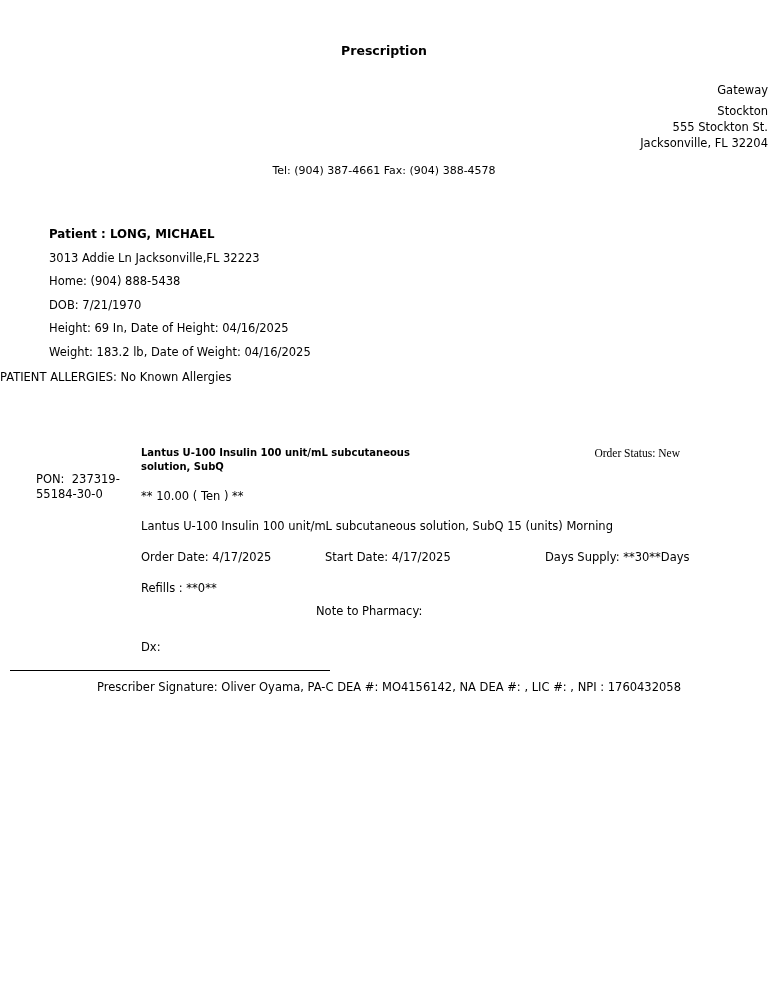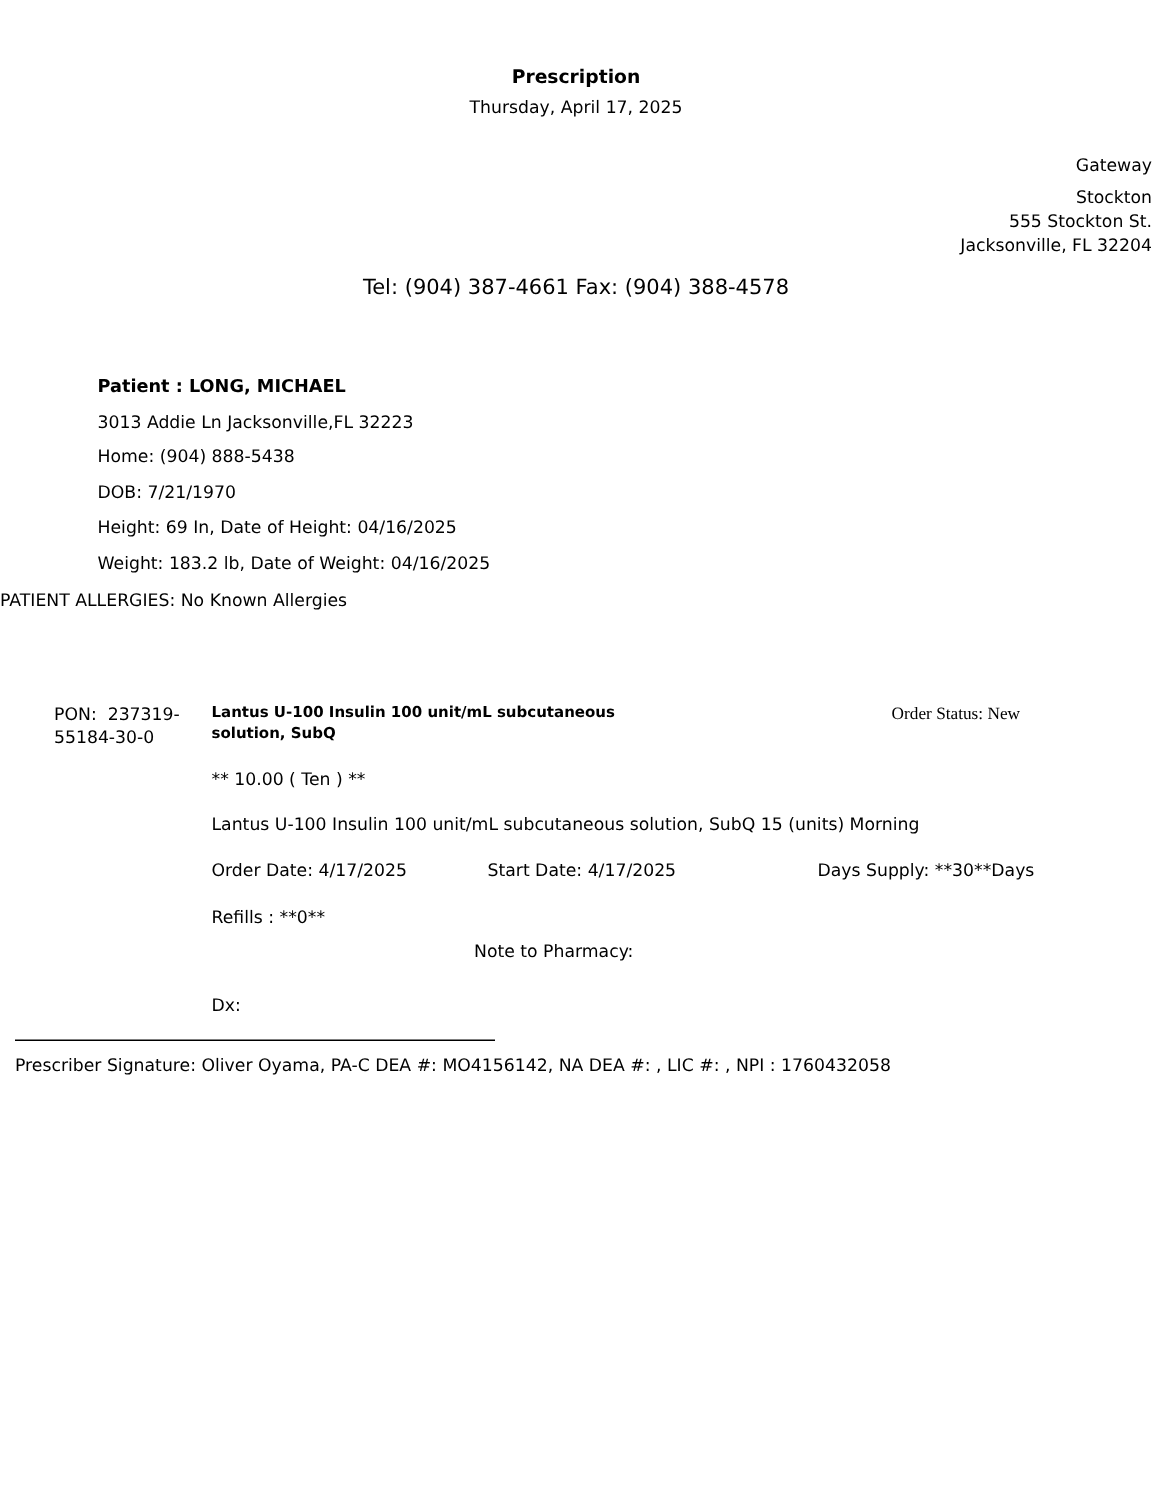--- a/index.html
+++ b/index.html
@@ -43,27 +43,27 @@
   }
   .clinic-block .org {
     margin-bottom: 5px;
   }
   .clinic-block .site {
     margin-bottom: 1px;
   }
   .clinic-contact {
     text-align: center;
     margin-top: 13px;
-    font-size: 14px;
+    font-size: 11px;
   }
 
   
   .patient-block {
     margin-top: 52px;
-    padding-left: 65px;
+    padding-left: 49px;
     line-height: 1.0;
     font-size: 11.5px;
   }
   .patient-block .row {
     margin-bottom: 12px;
   }
   .patient-name {
     font-weight: bold;
     font-size: 11.8px;
   }
@@ -78,21 +78,21 @@
     position: relative;
     font-size: 11.5px;
   }
   .pon {
     position: absolute;
     left: 36px;
     top: 0;
     width: 100px;
     line-height: 1.3;
   }
-  .pon .pon-label { white-space: pre; }
+  .pon .pon-label { white-space: pre; margin-top: 26px; }
   .rx-main {
     margin-left: 141px;
     margin-right: 80px;
     position: relative;
   }
   .drug-name {
     font-weight: bold;
     font-size: 10px;
     line-height: 1.35;
     width: 300px;
@@ -164,29 +164,29 @@
     margin-top: 16px;
     margin-left: 10px;
     width: 320px;
     border-top: 1px solid #000000;
     height: 0;
   }
   .prescriber {
     margin-top: 9px;
     padding-left: 10px;
     font-size: 11.5px;
+    text-align: center;
   }
 </style>
 </head>
 <body>
 
 <div class="page">
 
   <div class="doc-title">Prescription</div>
-  <div class="doc-date">Thursday, April 17, 2025</div>
 
   <div class="clinic-block">
     <div class="org">Gateway</div>
     <div class="site">Stockton</div>
     <div>555 Stockton St.</div>
     <div>Jacksonville, FL 32204</div>
   </div>
   <div class="clinic-contact">Tel: (904) 387-4661 Fax: (904) 388-4578</div>
 
   <div class="patient-block">

